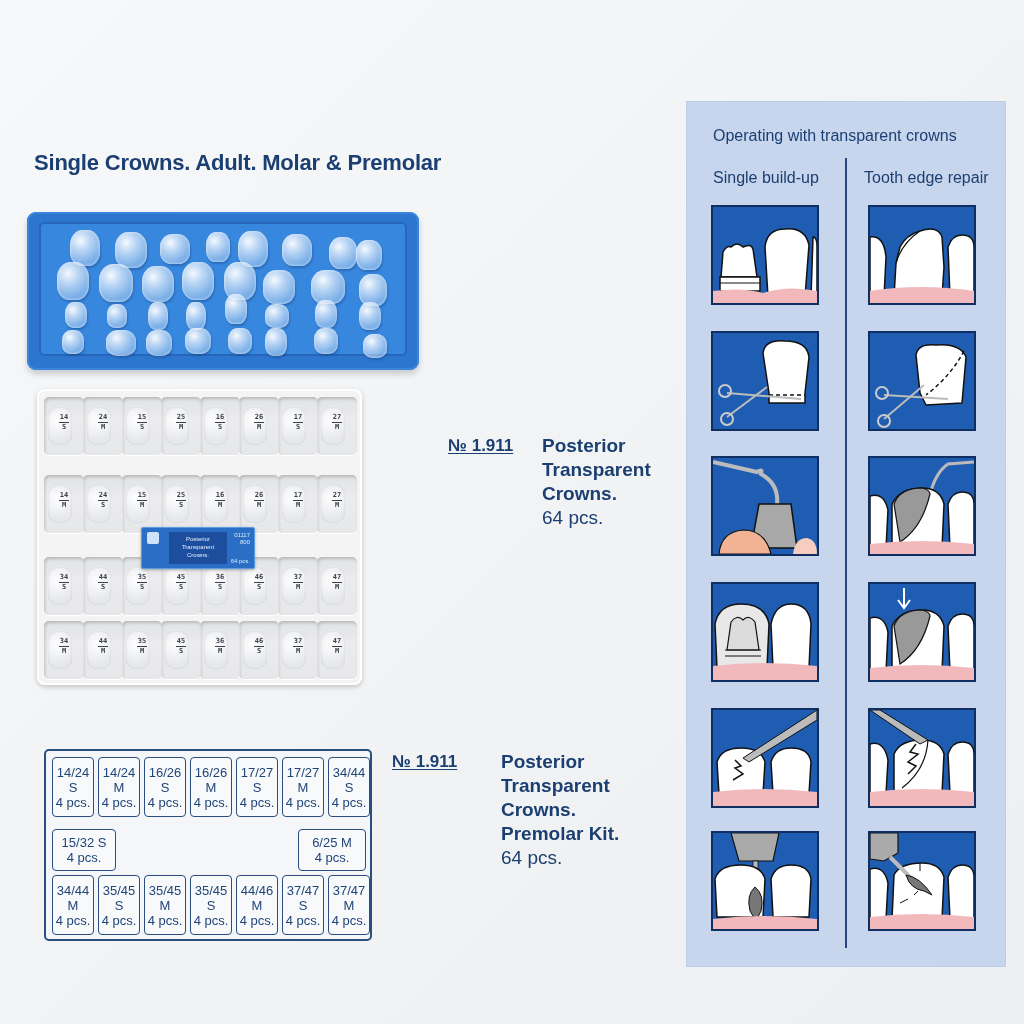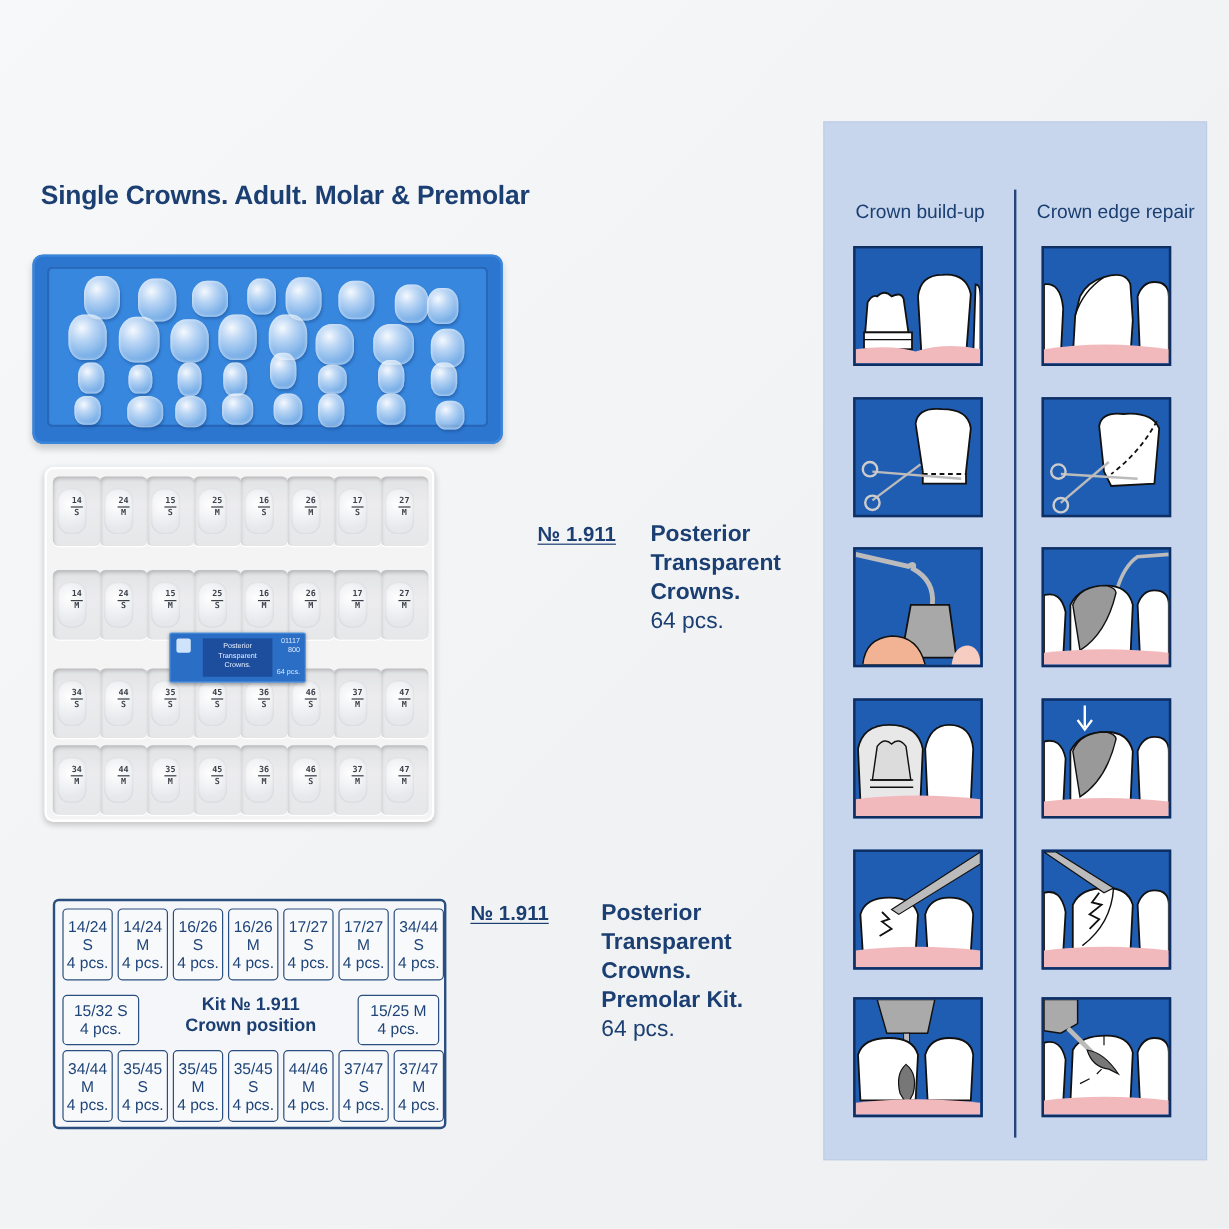--- a/index.html
+++ b/index.html
@@ -389,30 +389,26 @@
 
 <div class="abs prod-no" style="left:448px;top:436px">№ 1.911</div>
 <div class="abs prod-desc" style="left:542px;top:434px">
   <span class="b">Posterior</span>
   <span class="b">Transparent</span>
   <span class="b">Crowns.</span>
   <span class="n">64 pcs.</span>
 </div>
 
 <div class="abs kit-map" id="kitMap">
-  <div class="kit-title">
-    <div>Kit № 1.911</div>
-    <div>Crown position</div>
-  </div>
   <div class="kit-cell" style="left:6px;top:78px;width:64px;height:42px">
     <div>15/32 S</div>
     <div>4 pcs.</div>
   </div>
   <div class="kit-cell" style="left:252px;top:78px;width:68px;height:42px">
-    <div>15/25 M</div>
+    <div>6/25 M</div>
     <div>4 pcs.</div>
   </div>
 <div class="kit-cell" style="left: 6px; top: 6px; width: 42px; height: 60px;">
       <div>14/24</div>
       <div>S</div>
       <div>4 pcs.</div>
     </div>
     <div class="kit-cell" style="left: 52px; top: 6px; width: 42px; height: 60px;">
       <div>14/24</div>
       <div>M</div>
@@ -483,22 +479,23 @@
 <div class="abs prod-no" style="left:392px;top:752px">№ 1.911</div>
 <div class="abs prod-desc" style="left:501px;top:750px">
   <span class="b">Posterior</span>
   <span class="b">Transparent</span>
   <span class="b">Crowns.</span>
   <span class="b">Premolar Kit.</span>
   <span class="n">64 pcs.</span>
 </div>
 
 <div class="abs panel">
-  <div class="col-title" style="left:26px">Crown build-up</div>
-  <div class="col-title" style="left:177px">Crown edge repair</div>
+  <div class="panel-title">Operating with transparent crowns</div>
+  <div class="col-title" style="left:26px">Single build-up</div>
+  <div class="col-title" style="left:177px">Tooth edge repair</div>
   <div class="divider"></div>
 
   <div class="step" style="left:24px;top:103px">
     <svg width="104" height="96" viewBox="0 0 104 96">
       <path d="M8 70 L10 45 Q14 38 18 40 Q24 34 30 40 Q38 36 40 42 L44 70 Z" fill="#fff" stroke="#111" stroke-width="1.5"></path>
       <rect x="7" y="70" width="40" height="14" fill="#fff" stroke="#111" stroke-width="1.5"></rect>
       <line x1="7" y1="76" x2="47" y2="76" stroke="#111" stroke-width="1.2"></line>
       <path d="M55 90 L52 40 Q54 22 72 22 Q92 20 96 38 L92 90 Z" fill="#fff" stroke="#111" stroke-width="1.5"></path>
       <path d="M100 30 Q104 30 104 40 L104 90 L98 90 Z" fill="#fff" stroke="#111" stroke-width="1.5"></path>
       <path d="M0 84 Q30 80 50 86 Q75 78 104 84 L104 96 L0 96 Z" fill="#f2b9bd"></path>

